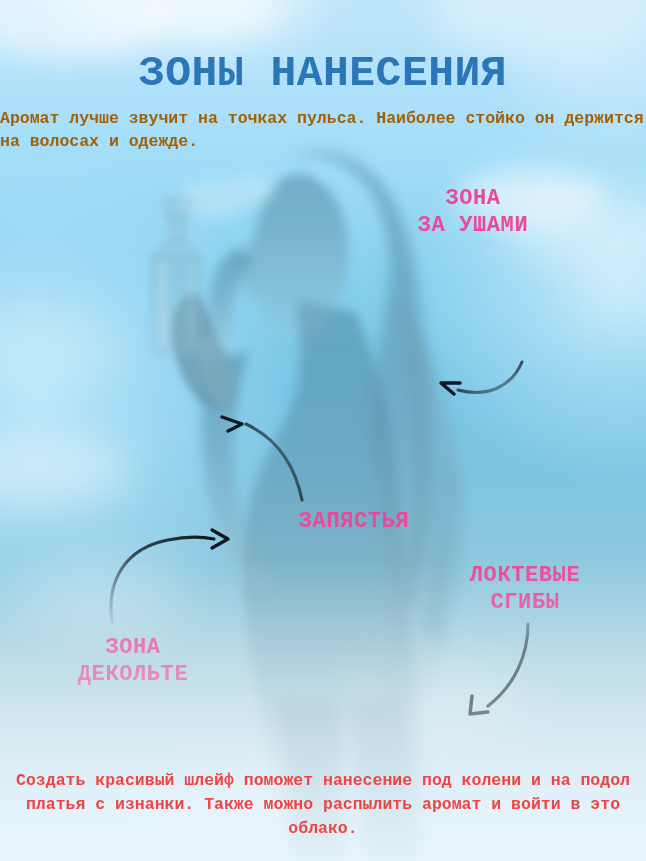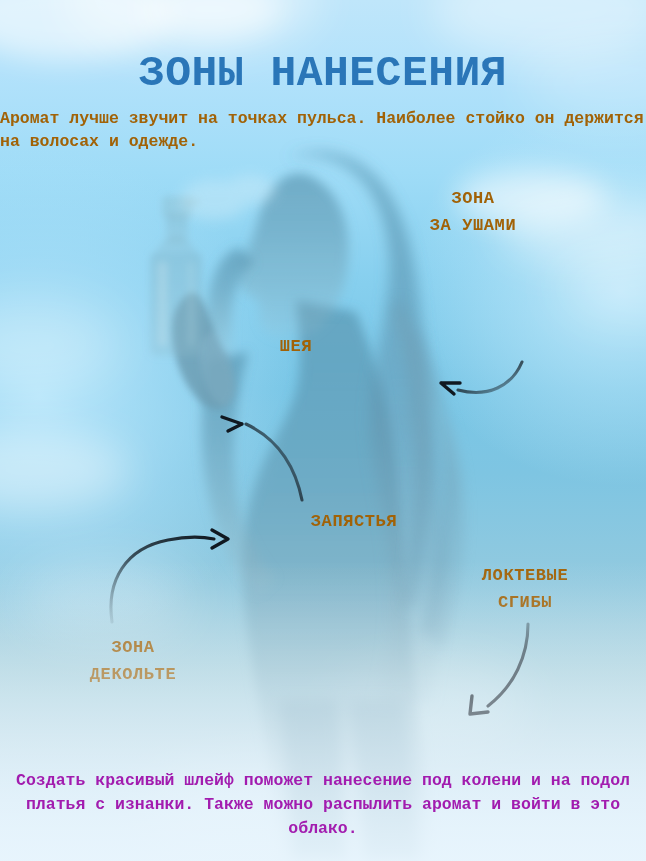--- a/index.html
+++ b/index.html
@@ -101,30 +101,30 @@
     color: #a16207;
   }
   .footnote {
     position: absolute;
     left: 0; right: 0;
     top: 752px;
     text-align: center;
     font-size: 16.5px;
     line-height: 24px;
     font-weight: 700;
-    color: #a21caf;
+    color: #ef4444;
   }
 
   .zone-label {
     position: absolute;
-    font-size: 17px;
+    font-size: 22px;
     line-height: 27px;
     font-weight: 600;
     letter-spacing: 0.6px;
-    color: #a16207;
+    color: #ec4899;
     white-space: pre;
     text-align: center;
   }
   .zone-label.lbl-ears   { top: 185px; left: 382px; width: 182px; }
   .zone-label.lbl-neck   { top: 333px; left: 236px; width: 120px; }
   .zone-label.lbl-hair   { top: 325px; left: 444px; width: 156px; }
   .zone-label.lbl-wrists { top: 508px; left: 256px; width: 196px; }
   .zone-label.lbl-elbows { top: 562px; left: 430px; width: 190px; }
   .zone-label.lbl-decol  { top: 634px; left: 16px; width: 234px; }
 
@@ -354,21 +354,20 @@
     </svg>
   </div>
 
   <h1 class="title">ЗОНЫ НАНЕСЕНИЯ</h1>
 
   <p class="subtitle">Аромат лучше звучит на точках пульса.
 Наиболее стойко он держится на волосах и одежде.</p>
 
   <div class="zone-label lbl-ears">ЗОНА
 ЗА УШАМИ</div>
-  <div class="zone-label lbl-neck">ШЕЯ</div>
   <div class="zone-label lbl-wrists">ЗАПЯСТЬЯ</div>
   <div class="zone-label lbl-elbows">ЛОКТЕВЫЕ
 СГИБЫ</div>
   <div class="zone-label lbl-decol">ЗОНА
 ДЕКОЛЬТЕ</div>
 
   <div class="bg-bottom-haze"></div>
 
   <p class="footnote">Создать красивый шлейф поможет нанесение
 под колени и на подол платья с изнанки.

